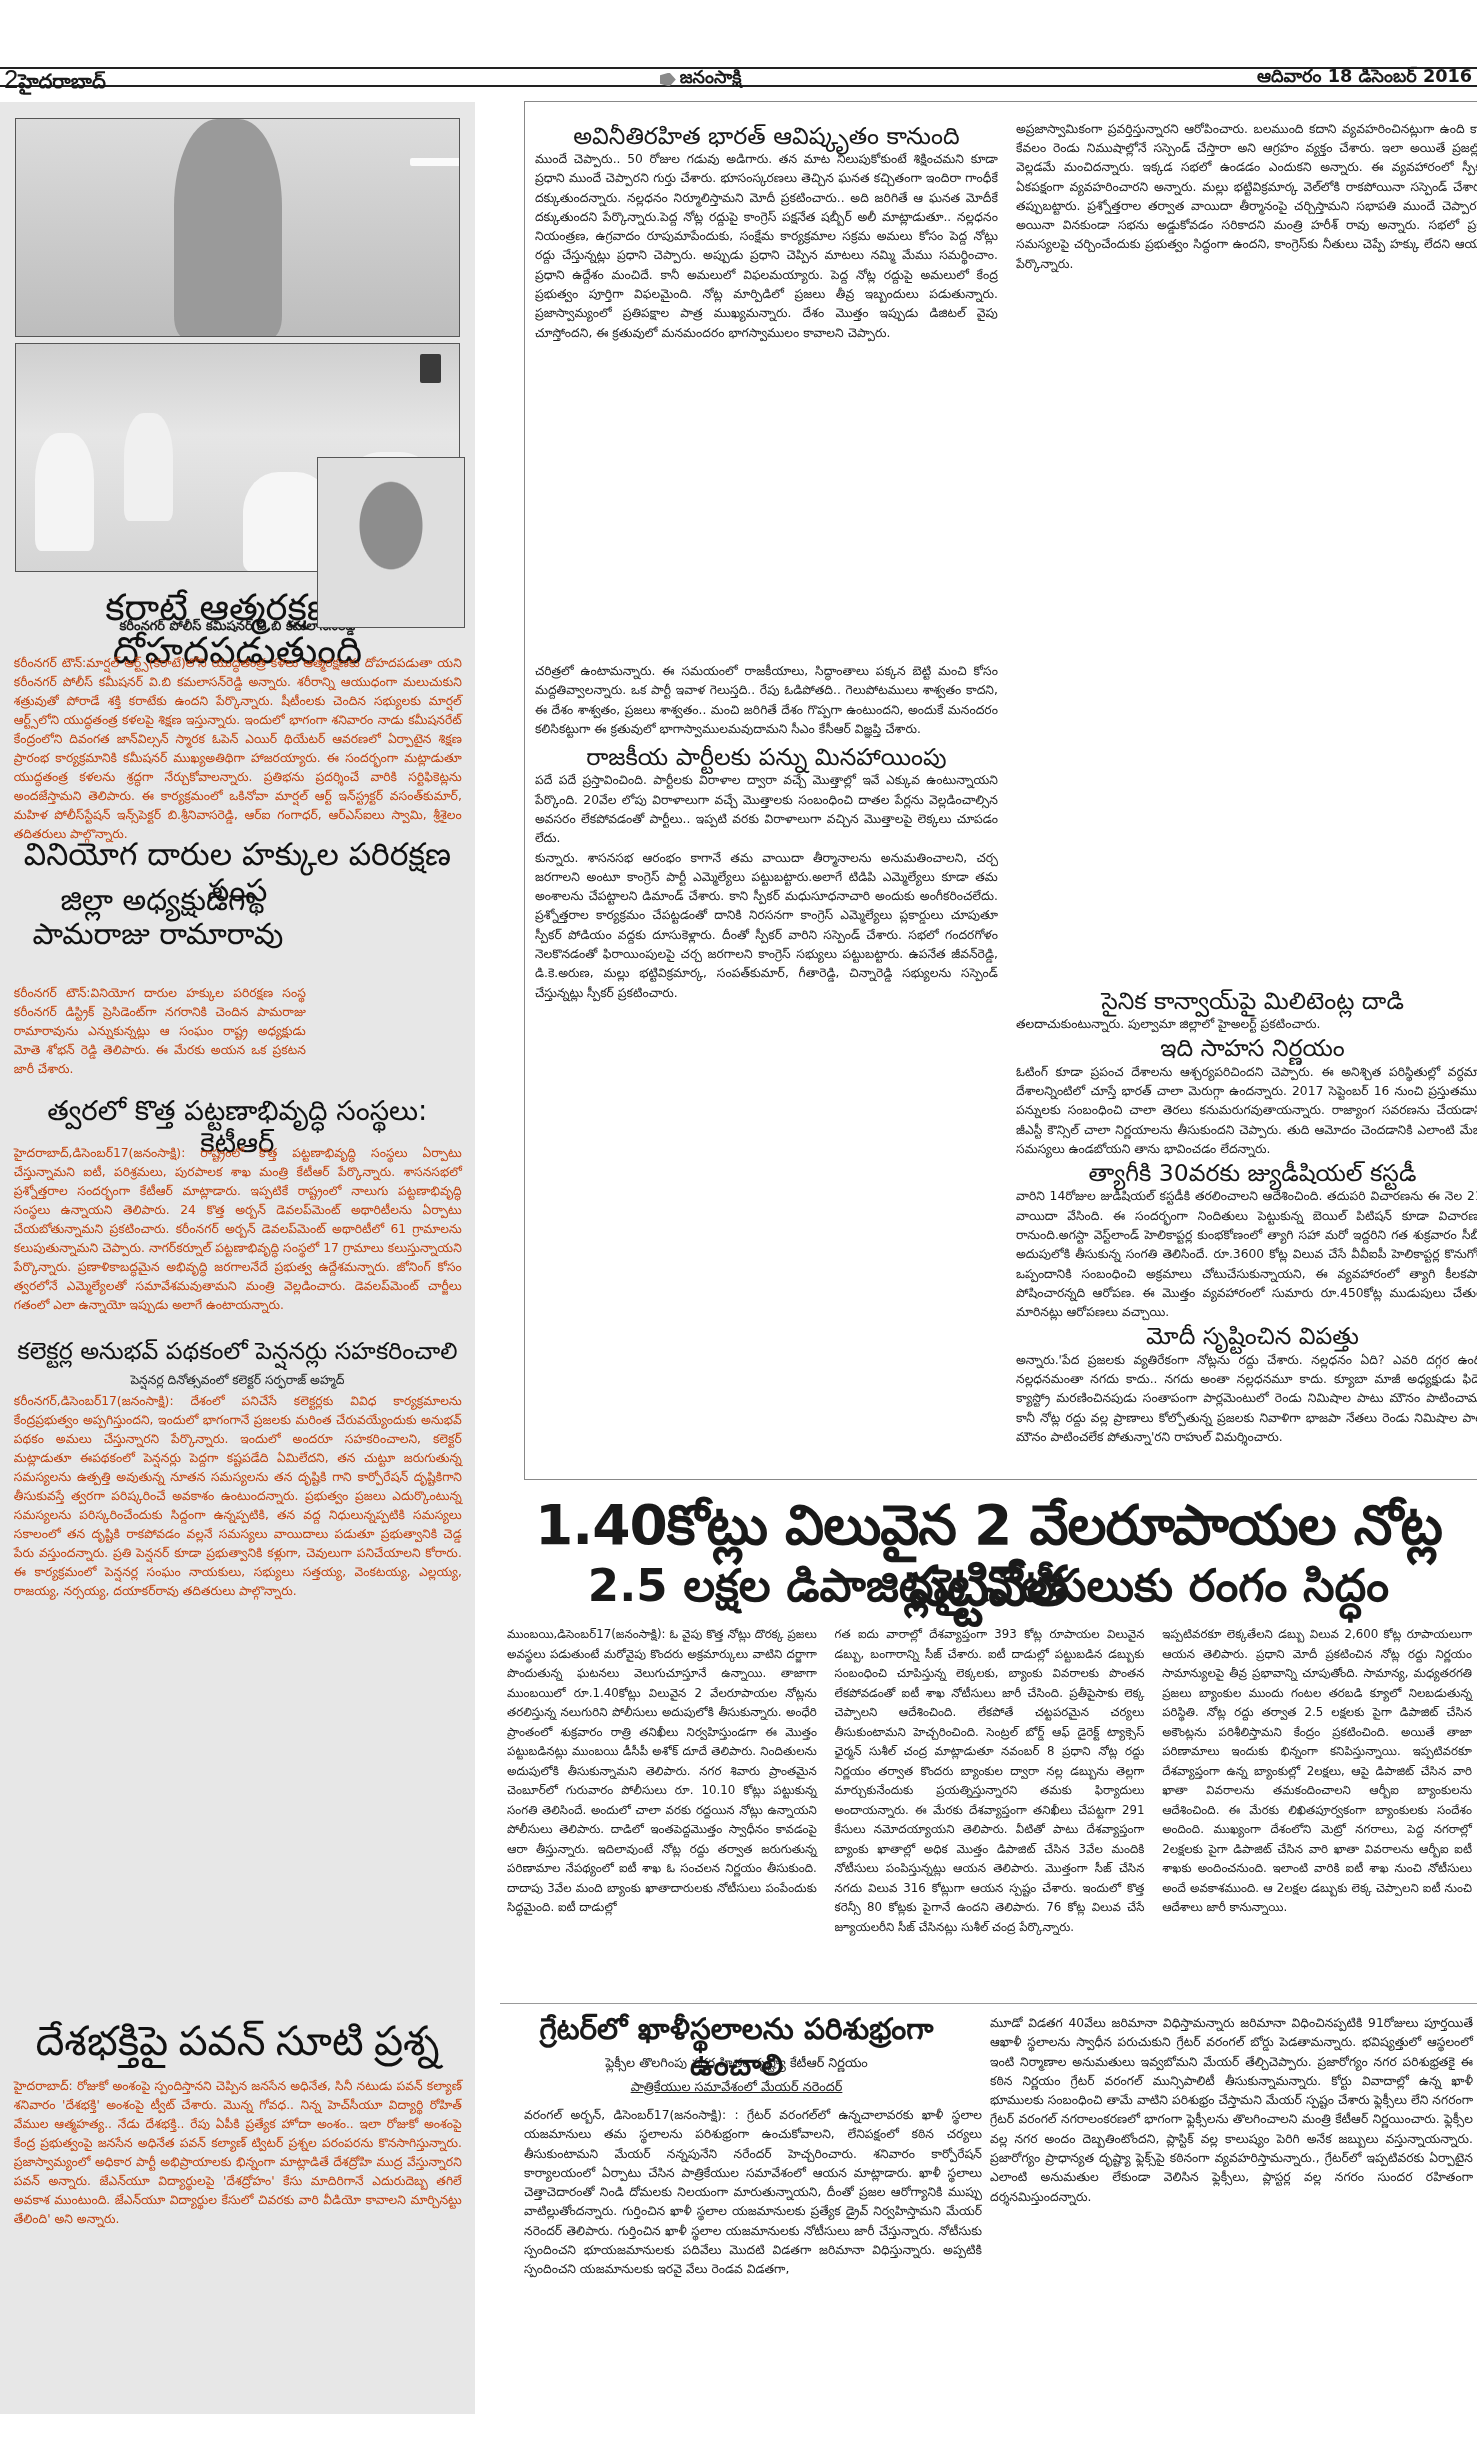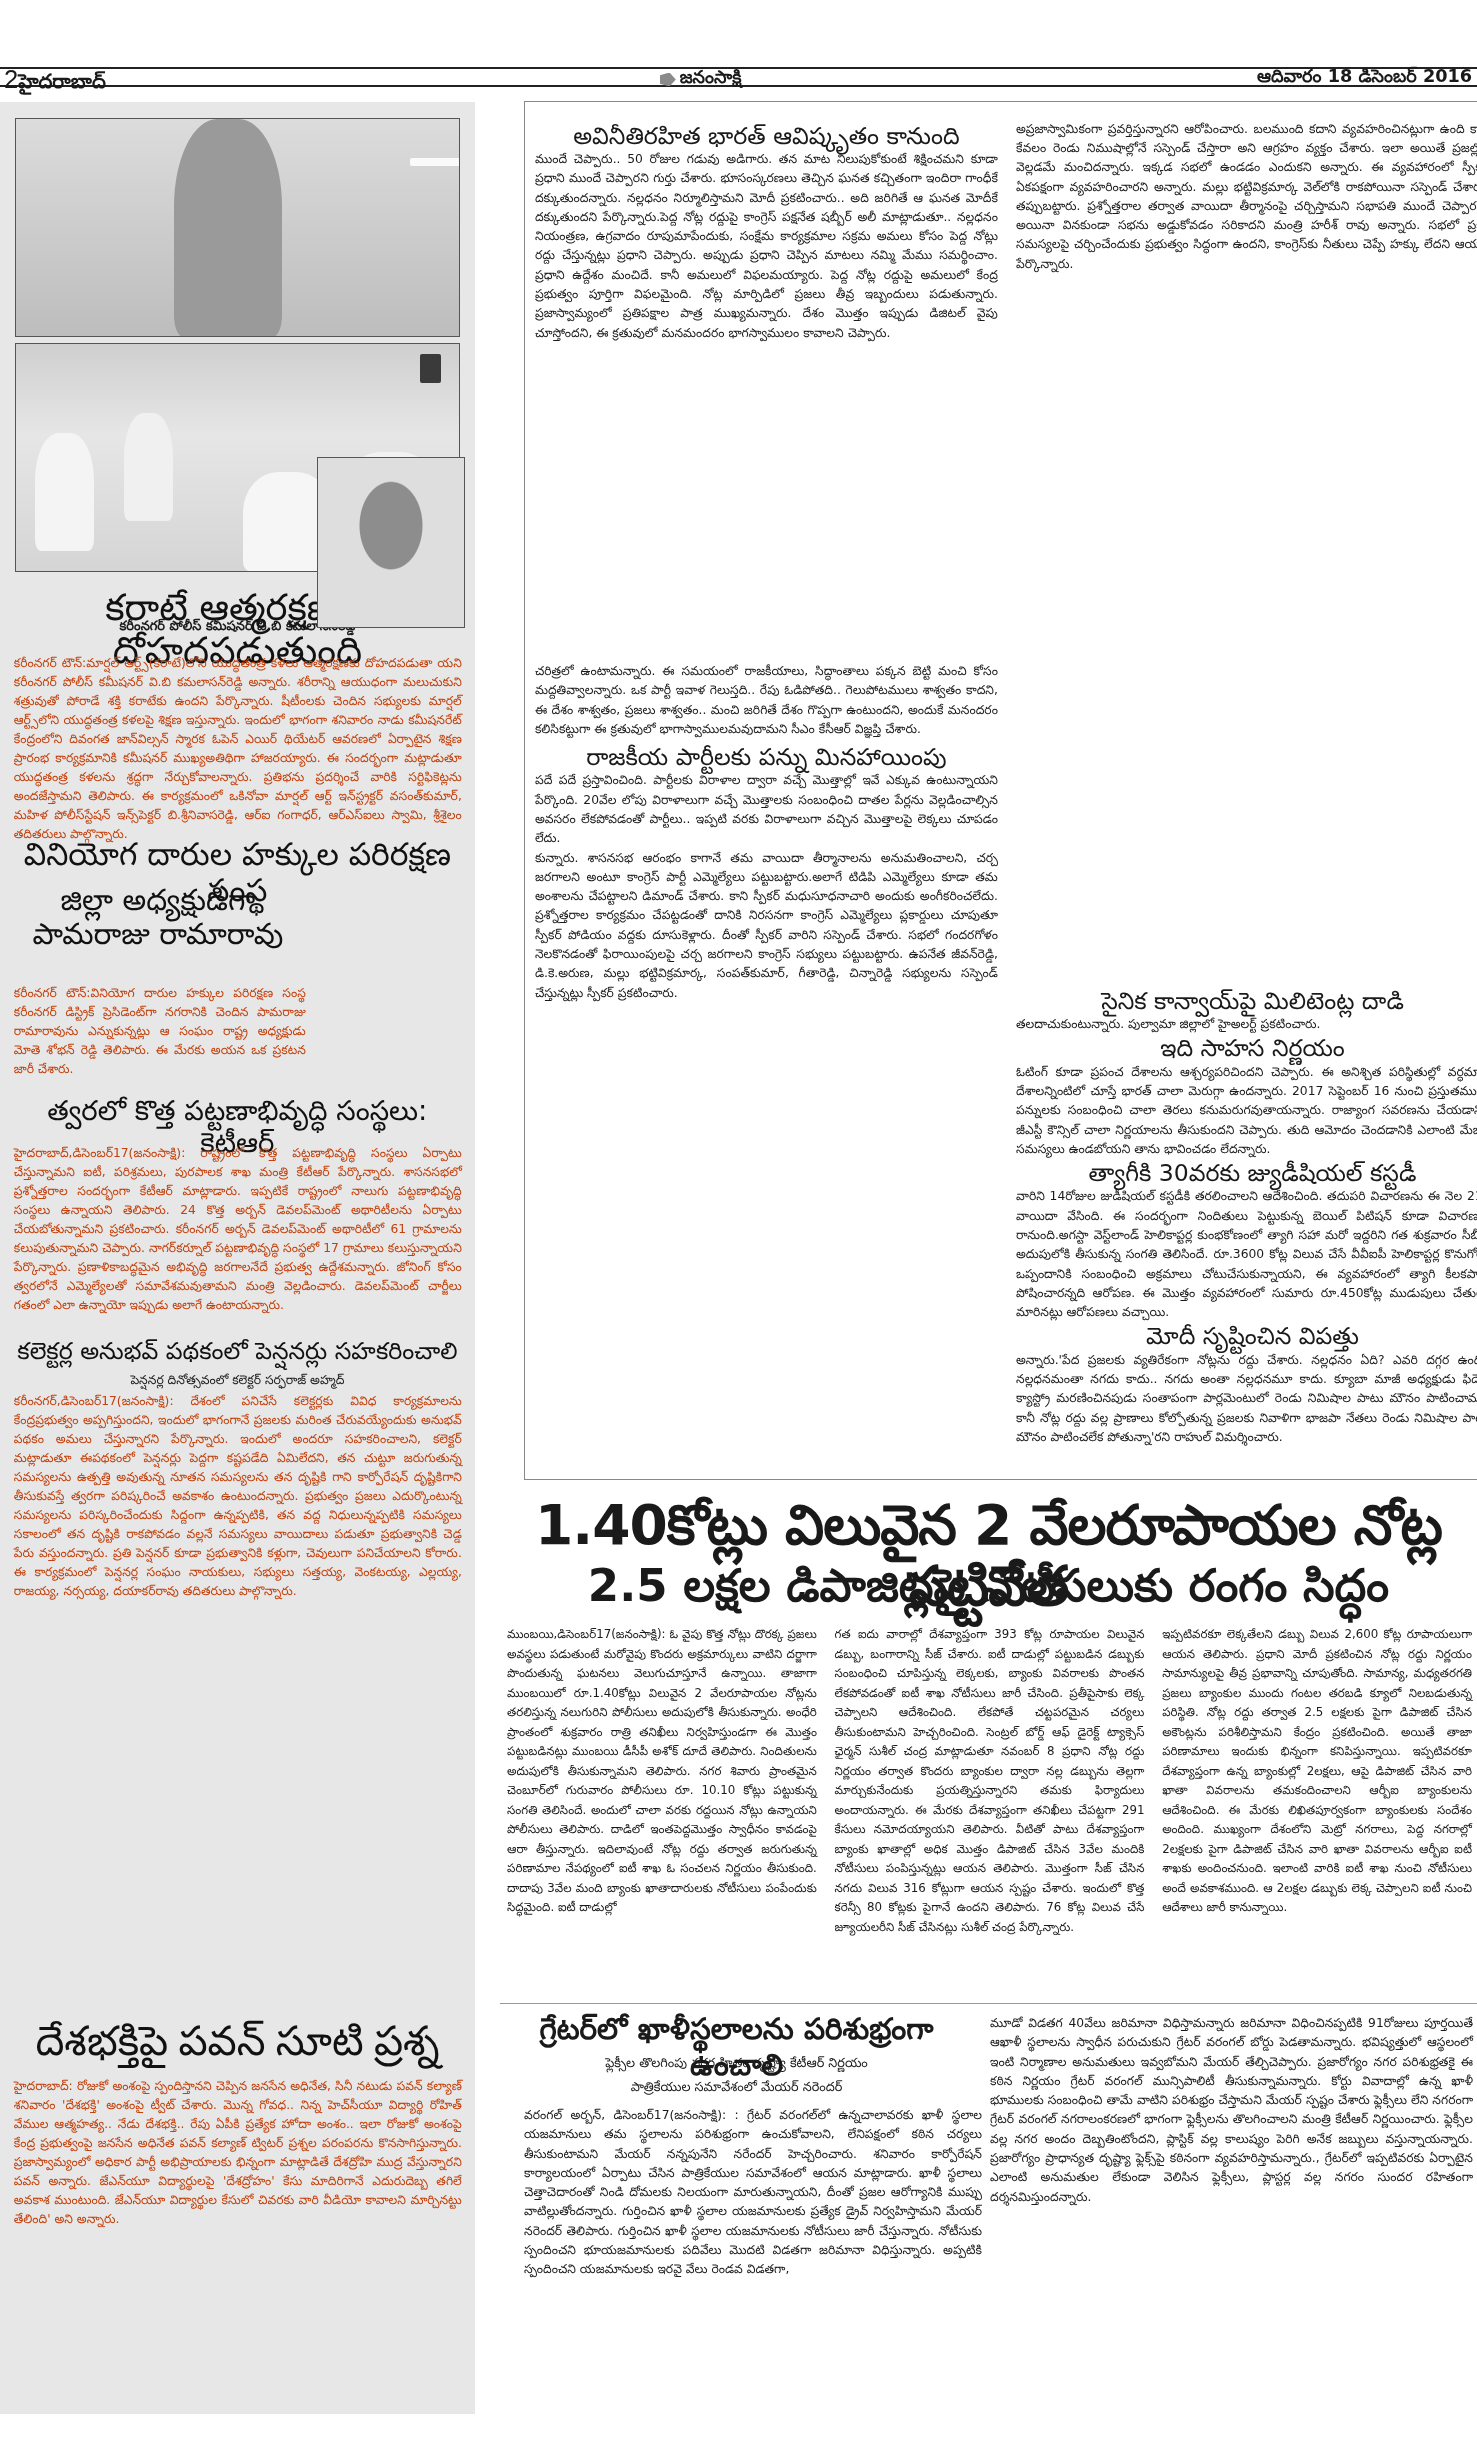--- a/index.html
+++ b/index.html
@@ -149,16 +149,16 @@
 <h2 class="lead-h2">2.5 లక్షల డిపాజిట్లపై నోటీసలుకు రంగం సిద్ధం</h2>
 <div class="lead-cols">
   <p class="rb">ముంబయి,డిసెంబర్17(జనంసాక్షి): ఓ వైపు కొత్త నోట్లు దొరక్క ప్రజలు అవస్థలు పడుతుంటే మరోవైపు కొందరు అక్రమార్కులు వాటిని దర్జాగా పొందుతున్న ఘటనలు వెలుగుచూస్తూనే ఉన్నాయి. తాజాగా ముంబయిలో రూ.1.40కోట్లు విలువైన 2 వేలరూపాయల నోట్లను తరలిస్తున్న నలుగురిని పోలీసులు అదుపులోకి తీసుకున్నారు. అంధేరి ప్రాంతంలో శుక్రవారం రాత్రి తనిఖీలు నిర్వహిస్తుండగా ఈ మొత్తం పట్టుబడినట్లు ముంబయి డీసీపీ అశోక్ దూదే తెలిపారు. నిందితులను అదుపులోకి తీసుకున్నామని తెలిపారు. నగర శివారు ప్రాంతమైన చెంబూర్‌లో గురువారం పోలీసులు రూ. 10.10 కోట్లు పట్టుకున్న సంగతి తెలిసిందే. అందులో చాలా వరకు రద్దయిన నోట్లు ఉన్నాయని పోలీసులు తెలిపారు. దాడిలో ఇంతపెద్దమొత్తం స్వాధీనం కావడంపై ఆరా తీస్తున్నారు. ఇదిలావుంటే నోట్ల రద్దు తర్వాత జరుగుతున్న పరిణామాల నేపథ్యంలో ఐటీ శాఖ ఓ సంచలన నిర్ణయం తీసుకుంది. దాదాపు 3వేల మంది బ్యాంకు ఖాతాదారులకు నోటీసులు పంపేందుకు సిద్ధమైంది. ఐటీ దాడుల్లో</p>
   <p class="rb">గత ఐదు వారాల్లో దేశవ్యాప్తంగా 393 కోట్ల రూపాయల విలువైన డబ్బు, బంగారాన్ని సీజ్ చేశారు. ఐటీ దాడుల్లో పట్టుబడిన డబ్బుకు సంబంధించి చూపిస్తున్న లెక్కలకు, బ్యాంకు వివరాలకు పొంతన లేకపోవడంతో ఐటీ శాఖ నోటీసులు జారీ చేసింది. ప్రతీపైసాకు లెక్క చెప్పాలని ఆదేశించింది. లేకపోతే చట్టపరమైన చర్యలు తీసుకుంటామని హెచ్చరించింది. సెంట్రల్ బోర్డ్ ఆఫ్ డైరెక్ట్ ట్యాక్సెస్ ఛైర్మన్ సుశీల్ చంద్ర మాట్లాడుతూ నవంబర్ 8 ప్రధాని నోట్ల రద్దు నిర్ణయం తర్వాత కొందరు బ్యాంకుల ద్వారా నల్ల డబ్బును తెల్లగా మార్చుకునేందుకు ప్రయత్నిస్తున్నారని తమకు ఫిర్యాదులు అందాయన్నారు. ఈ మేరకు దేశవ్యాప్తంగా తనిఖీలు చేపట్టగా 291 కేసులు నమోదయ్యాయని తెలిపారు. వీటితో పాటు దేశవ్యాప్తంగా బ్యాంకు ఖాతాల్లో అధిక మొత్తం డిపాజిట్ చేసిన 3వేల మందికి నోటీసులు పంపిస్తున్నట్లు ఆయన తెలిపారు. మొత్తంగా సీజ్ చేసిన నగదు విలువ 316 కోట్లుగా ఆయన స్పష్టం చేశారు. ఇందులో కొత్త కరెన్సీ 80 కోట్లకు పైగానే ఉందని తెలిపారు. 76 కోట్ల విలువ చేసే జ్యూయలరీని సీజ్ చేసినట్లు సుశీల్ చంద్ర పేర్కొన్నారు.</p>
   <p class="rb">ఇప్పటివరకూ లెక్కతేలని డబ్బు విలువ 2,600 కోట్ల రూపాయలుగా ఆయన తెలిపారు. ప్రధాని మోదీ ప్రకటించిన నోట్ల రద్దు నిర్ణయం సామాన్యులపై తీవ్ర ప్రభావాన్ని చూపుతోంది. సామాన్య, మధ్యతరగతి ప్రజలు బ్యాంకుల ముందు గంటల తరబడి క్యూలో నిలబడుతున్న పరిస్థితి. నోట్ల రద్దు తర్వాత 2.5 లక్షలకు పైగా డిపాజిట్ చేసిన అకౌంట్లను పరిశీలిస్తామని కేంద్రం ప్రకటించింది. అయితే తాజా పరిణామాలు ఇందుకు భిన్నంగా కనిపిస్తున్నాయి. ఇప్పటివరకూ దేశవ్యాప్తంగా ఉన్న బ్యాంకుల్లో 2లక్షలు, ఆపై డిపాజిట్ చేసిన వారి ఖాతా వివరాలను తమకందించాలని ఆర్బీఐ బ్యాంకులను ఆదేశించింది. ఈ మేరకు లిఖితపూర్వకంగా బ్యాంకులకు సందేశం అందింది. ముఖ్యంగా దేశంలోని మెట్రో నగరాలు, పెద్ద నగరాల్లో 2లక్షలకు పైగా డిపాజిట్ చేసిన వారి ఖాతా వివరాలను ఆర్బీఐ ఐటీ శాఖకు అందించనుంది. ఇలాంటి వారికి ఐటీ శాఖ నుంచి నోటీసులు అందే అవకాశముంది. ఆ 2లక్షల డబ్బుకు లెక్క చెప్పాలని ఐటీ నుంచి ఆదేశాలు జారీ కానున్నాయి.</p>
 </div>
 
 <div class="rule"></div>
 <h2 class="g-h1">గ్రేటర్‌లో ఖాళీస్థలాలను పరిశుభ్రంగా ఉంచాలి</h2>
 <div class="g-sub" style="top:2055px;">ఫ్లెక్సీల తొలగింపు నగర హితం దృష్ట్యా కేటీఆర్ నిర్ణయం</div>
-<div class="g-sub" style="top:2079px;">పాత్రికేయుల సమావేశంలో మేయర్ నరెందర్</div>
+<div class="g-sub" style="top:2079px;text-decoration:underline;">పాత్రికేయుల సమావేశంలో మేయర్ నరెందర్</div>
 <p class="rb g-col1">వరంగల్ అర్బన్, డిసెంబర్17(జనంసాక్షి): : గ్రేటర్ వరంగల్‌లో ఉన్నచాలావరకు ఖాళీ స్థలాల యజమానులు తమ స్థలాలను పరిశుభ్రంగా ఉంచుకోవాలని, లేనిపక్షంలో కఠిన చర్యలు తీసుకుంటామని మేయర్ నన్నపునేని నరేందర్ హెచ్చరించారు. శనివారం కార్పోరేషన్ కార్యాలయంలో ఏర్పాటు చేసిన పాత్రికేయుల సమావేశంలో ఆయన మాట్లాడారు. ఖాళీ స్థలాలు చెత్తాచెదారంతో నిండి దోమలకు నిలయంగా మారుతున్నాయని, దీంతో ప్రజల ఆరోగ్యానికి ముప్పు వాటిల్లుతోందన్నారు. గుర్తించిన ఖాళీ స్థలాల యజమానులకు ప్రత్యేక డ్రైవ్ నిర్వహిస్తామని మేయర్ నరెందర్ తెలిపారు. గుర్తించిన ఖాళీ స్థలాల యజమానులకు నోటీసులు జారీ చేస్తున్నారు. నోటీసుకు స్పందించని భూయజమానులకు పదివేలు మొదటి విడతగా జరిమానా విధిస్తున్నారు. అప్పటికి స్పందించని యజమానులకు ఇరవై వేలు రెండవ విడతగా,</p>
 <p class="rb g-col2">మూడో విడతగ 40వేలు జరిమానా విధిస్తామన్నారు జరిమానా విధించినప్పటికి 91రోజులు పూర్తయితే ఆఖాళీ స్థలాలను స్వాధీన పరుచుకుని గ్రేటర్ వరంగల్ బోర్డు పెడతామన్నారు. భవిష్యత్తులో ఆస్థలంలో ఇంటి నిర్మాణాల అనుమతులు ఇవ్వబోమని మేయర్ తేల్చిచెప్పారు. ప్రజారోగ్యం నగర పరిశుభ్రతకై ఈ కఠిన నిర్ణయం గ్రేటర్ వరంగల్ మున్సిపాలిటీ తీసుకున్నామన్నారు. కోర్టు వివాదాల్లో ఉన్న ఖాళీ భూములకు సంబంధించి తామే వాటిని పరిశుభ్రం చేస్తామని మేయర్ స్పష్టం చేశారు ఫ్లెక్సీలు లేని నగరంగా గ్రేటర్ వరంగల్ నగరాలంకరణలో భాగంగా ఫ్లెక్సీలను తొలగించాలని మంత్రి కేటీఆర్ నిర్ణయించారు. ఫ్లెక్సీల వల్ల నగర అందం దెబ్బతింటోందని, ప్లాస్టిక్ వల్ల కాలుష్యం పెరిగి అనేక జబ్బులు వస్తున్నాయన్నారు. ప్రజారోగ్యం ప్రాధాన్యత దృష్ట్యా ఫ్లెక్స్‌పై కఠినంగా వ్యవహరిస్తామన్నారు., గ్రేటర్‌లో ఇప్పటివరకు ఏర్పాటైన ఎలాంటి అనుమతుల లేకుండా వెలిసిన ఫ్లెక్సీలు, ప్లాస్టర్ల వల్ల నగరం సుందర రహితంగా దర్శనమిస్తుందన్నారు.</p>
 
 
 </body></html>

